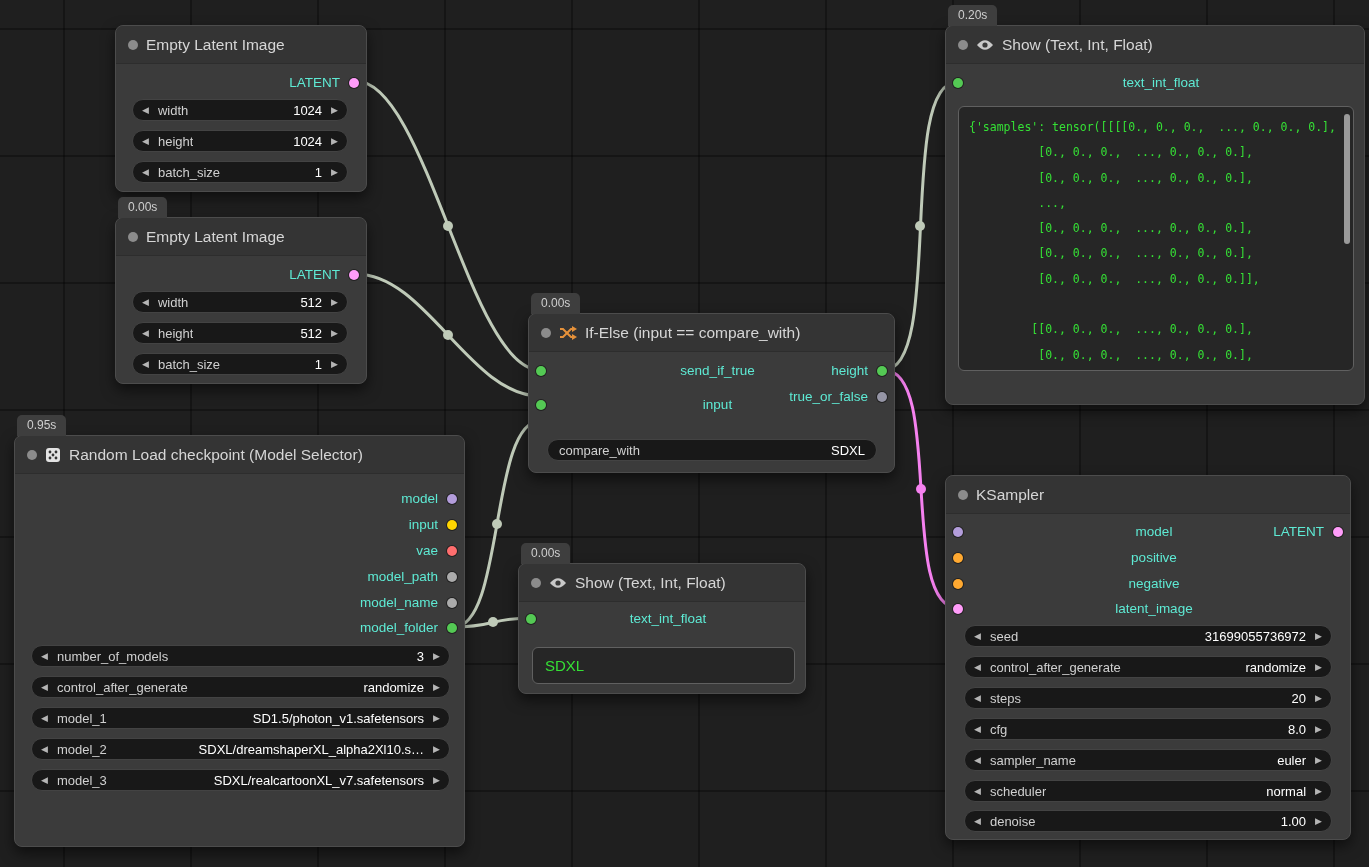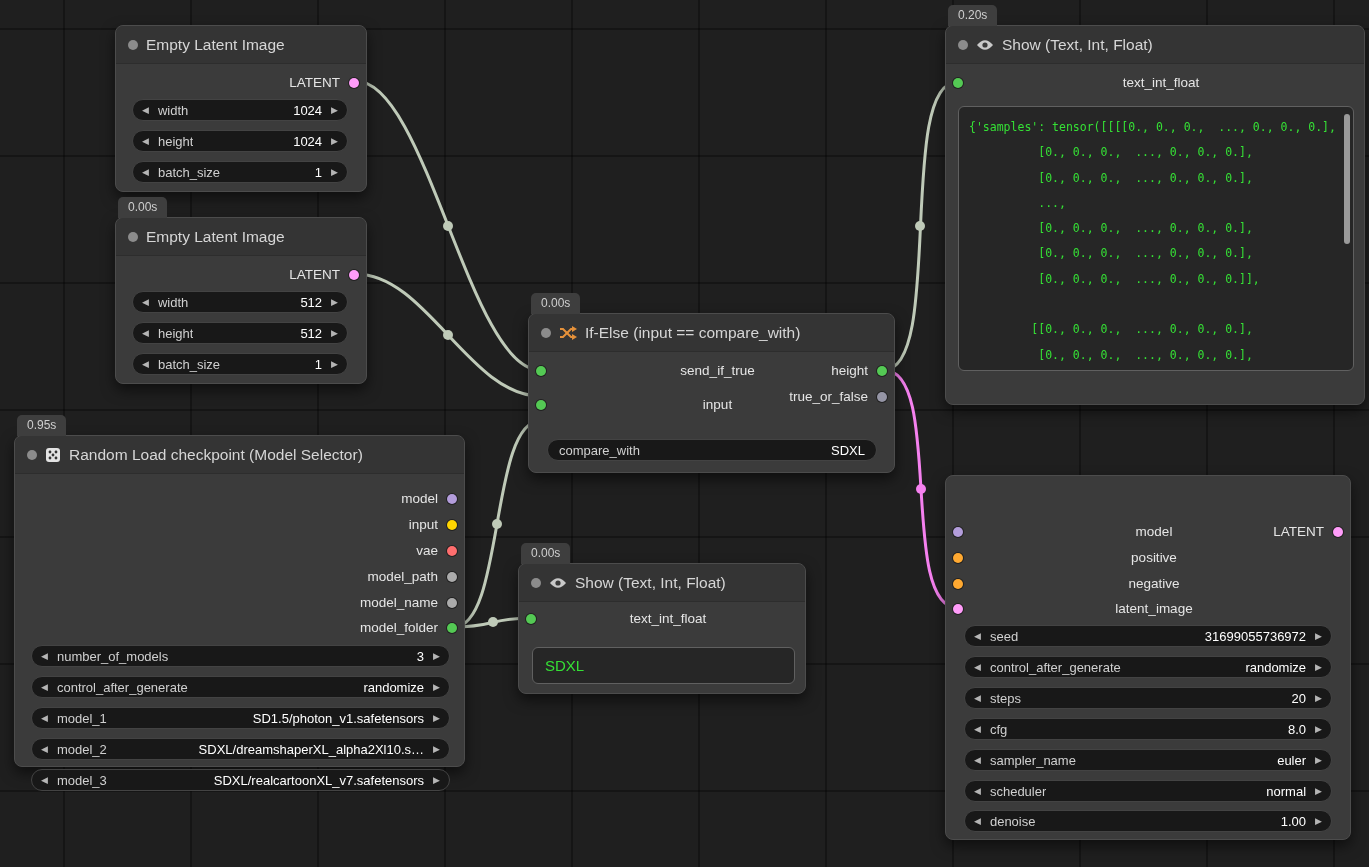--- a/index.html
+++ b/index.html
@@ -38,21 +38,21 @@
   }
   .collapse-dot { width:10px; height:10px; border-radius:50%; background:#8c8c8c; flex:none; }
   .title-icon { display:inline-flex; flex:none; }
   .badge {
     position:absolute; top:-21px; left:2px;
     background:#3e3e3e; color:#cfcfcf;
     font-size:12px; line-height:1;
     padding:4px 10px 5px;
     border-radius:5px 5px 0 0;
   }
-  .slot { position:absolute; left:0; right:0; height:22px; line-height:22px; font-size:13.5px; color:#e5e5e5; }
+  .slot { position:absolute; left:0; right:0; height:22px; line-height:22px; font-size:13.5px; color:#5eead4; }
   .slot.in  { text-align:center;  padding-left:12px; }
   .slot.out { text-align:right; padding-right:26px; }
   .dot {
     position:absolute; width:10px; height:10px; border-radius:50%; top:6px;
     box-shadow:0 0 0 1px rgba(0,0,0,.45);
   }
   .slot.in  .dot { left:7px; }
   .slot.out .dot { right:7px; }
   .dot-latent { background:#ff9cf9; }
   .dot-model  { background:#b39ddb; }
@@ -198,21 +198,21 @@
   <div class="slot out" style="top:72px">
     <span>true_or_false</span>
     <span class="dot dot-bool"></span>
   </div>
   <div class="widget noarrow" style="top:125px;left:18px;width:330px">
     <span class="wname">compare_with</span>
     <span class="wval">SDXL</span>
   </div>
 </div>
 
-<div class="node" style="left:14px;top:435px;width:451px;height:332px">
+<div class="node" style="left:14px;top:435px;width:451px;height:412px">
   <div class="badge">0.95s</div>
   <div class="node-title">
     <span class="collapse-dot"></span>
     <span class="title-icon">
       <svg width="16" height="16" viewBox="0 0 16 16">
         <rect x="1" y="1" width="14" height="14" rx="3" fill="#e3e3e3"></rect>
         <circle cx="5" cy="5" r="1.4" fill="#333"></circle>
         <circle cx="11" cy="5" r="1.4" fill="#333"></circle>
         <circle cx="8" cy="8" r="1.4" fill="#333"></circle>
         <circle cx="5" cy="11" r="1.4" fill="#333"></circle>
@@ -323,20 +323,24 @@
           [0., 0., 0.,  ..., 0., 0., 0.],
           [0., 0., 0.,  ..., 0., 0., 0.]],
 
          [[0., 0., 0.,  ..., 0., 0., 0.],
           [0., 0., 0.,  ..., 0., 0., 0.],</pre>
     <div class="scroll-thumb" style="top:7px;height:130px"></div>
   </div>
 </div>
 
 <div class="node" style="left:945px;top:475px;width:406px;height:365px">
+  <div class="node-title">
+    <span class="collapse-dot"></span>
+    <span>KSampler</span>
+  </div>
   <div class="slot in" style="top:45px">
     <span class="dot dot-model"></span>
     <span>model</span>
   </div>
   <div class="slot out" style="top:45px">
     <span>LATENT</span>
     <span class="dot dot-latent"></span>
   </div>
   <div class="slot in" style="top:71px">
     <span class="dot dot-orange"></span>

